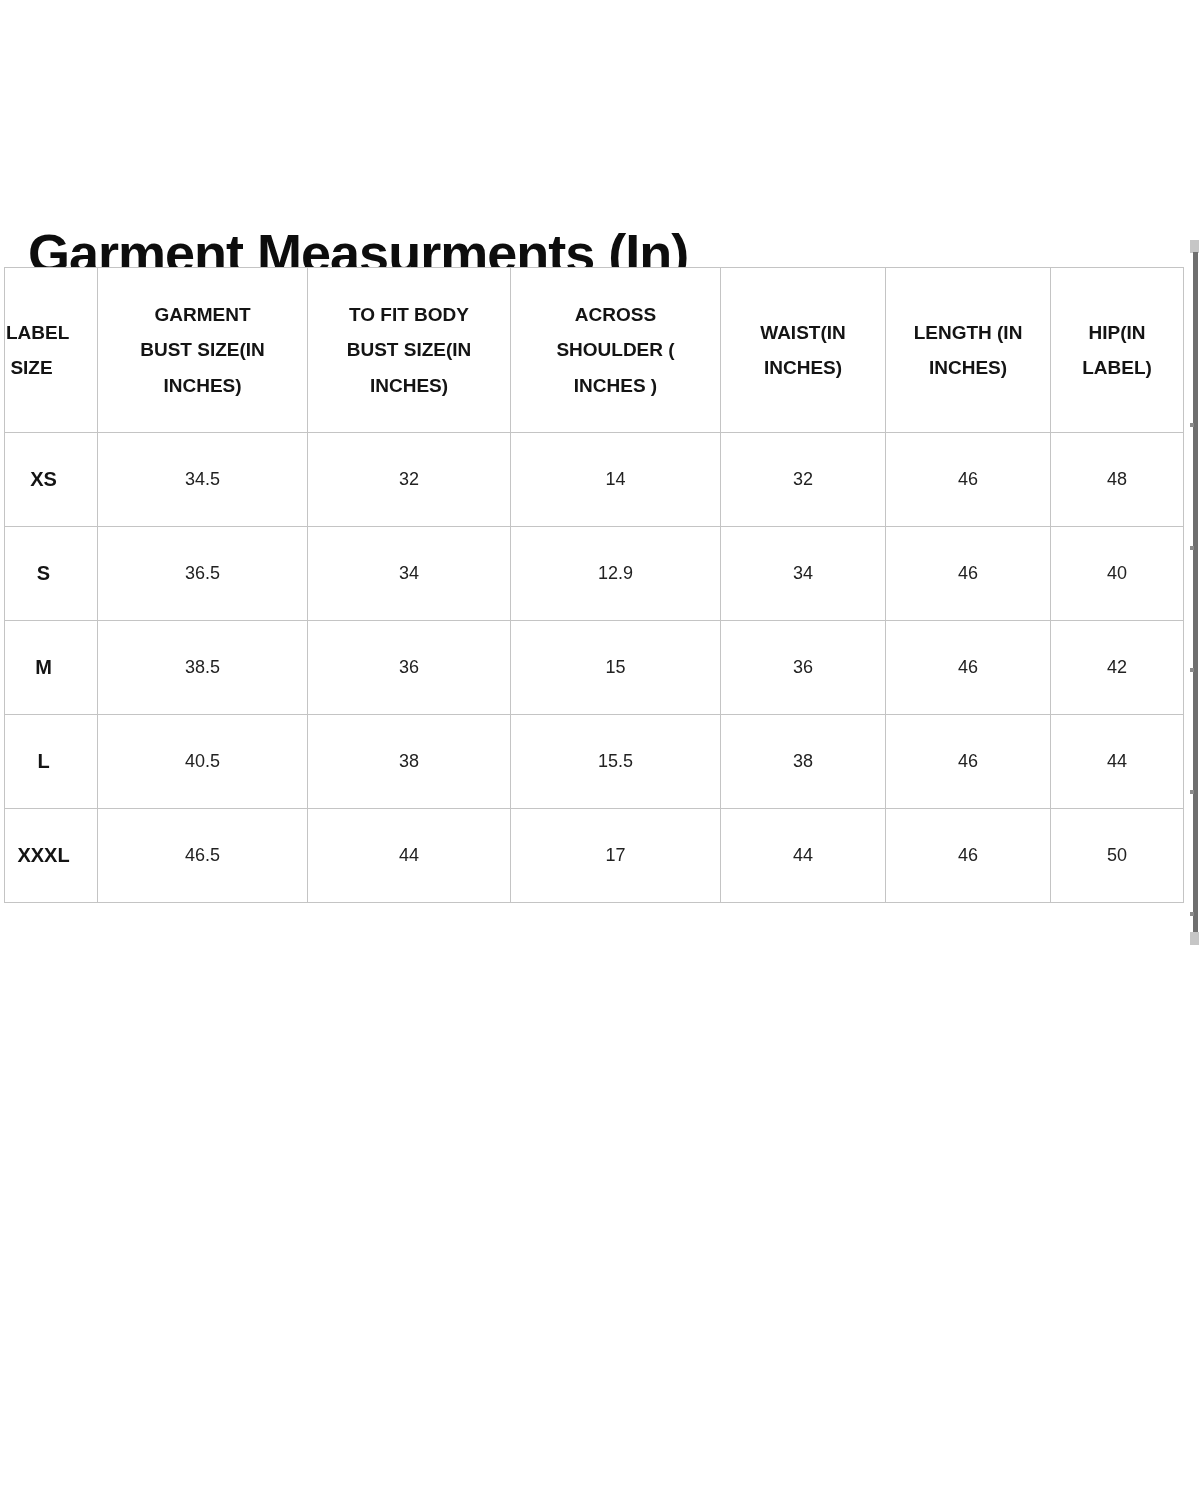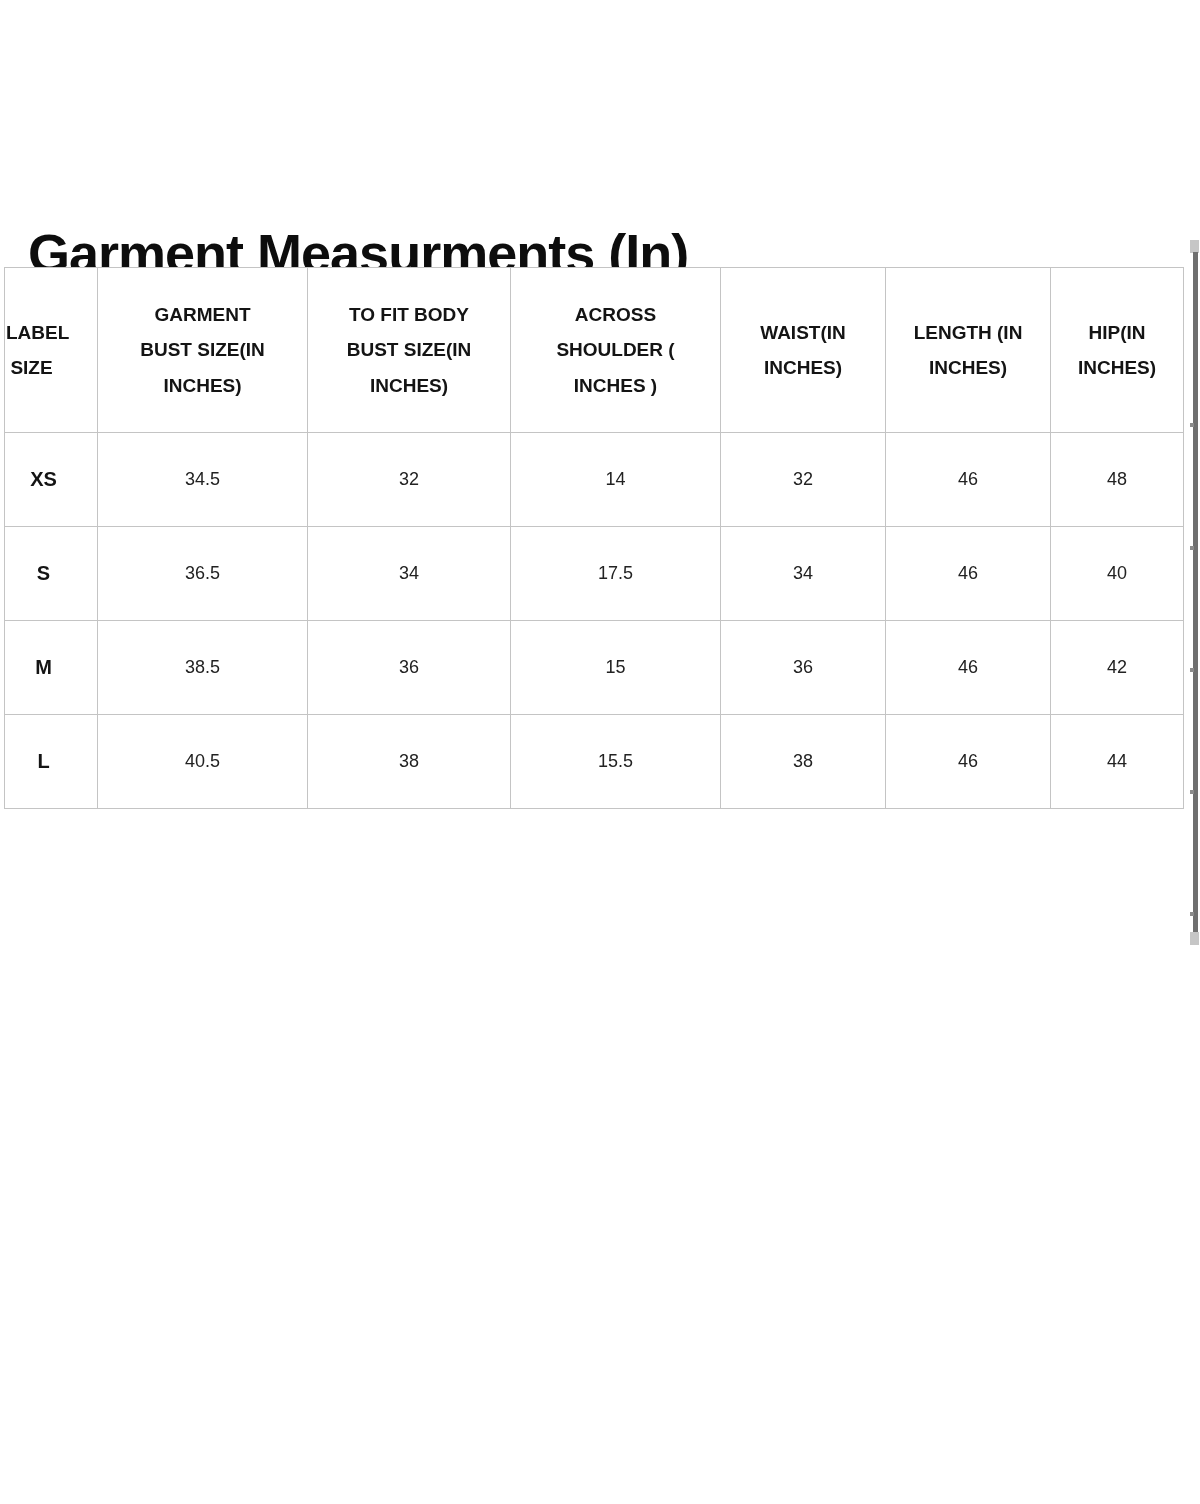--- a/index.html
+++ b/index.html
@@ -121,38 +121,38 @@
 BUST SIZE(IN
 INCHES)</th>
           <th class="col-head">ACROSS
 SHOULDER (
 INCHES )</th>
           <th class="col-head">WAIST(IN
 INCHES)</th>
           <th class="col-head">LENGTH (IN
 INCHES)</th>
           <th class="col-head">HIP(IN
-INCHES)</th>
+LABEL)</th>
         </tr>
     </thead>
     <tbody>
         <tr class="data-row">
           <th class="row-head">XS</th>
           <td class="value-cell">34.5</td>
           <td class="value-cell">32</td>
           <td class="value-cell">14</td>
           <td class="value-cell">32</td>
           <td class="value-cell">46</td>
           <td class="value-cell">48</td>
         </tr>
         <tr class="data-row">
           <th class="row-head">S</th>
           <td class="value-cell">36.5</td>
           <td class="value-cell">34</td>
-          <td class="value-cell">17.5</td>
+          <td class="value-cell">12.9</td>
           <td class="value-cell">34</td>
           <td class="value-cell">46</td>
           <td class="value-cell">40</td>
         </tr>
         <tr class="data-row">
           <th class="row-head">M</th>
           <td class="value-cell">38.5</td>
           <td class="value-cell">36</td>
           <td class="value-cell">15</td>
           <td class="value-cell">36</td>
@@ -161,20 +161,29 @@
         </tr>
         <tr class="data-row">
           <th class="row-head">L</th>
           <td class="value-cell">40.5</td>
           <td class="value-cell">38</td>
           <td class="value-cell">15.5</td>
           <td class="value-cell">38</td>
           <td class="value-cell">46</td>
           <td class="value-cell">44</td>
         </tr>
+        <tr class="data-row">
+          <th class="row-head">XXXL</th>
+          <td class="value-cell">46.5</td>
+          <td class="value-cell">44</td>
+          <td class="value-cell">17</td>
+          <td class="value-cell">44</td>
+          <td class="value-cell">46</td>
+          <td class="value-cell">50</td>
+        </tr>
       </tbody>
   </table>
 </div>
 
 <div class="scrollbar">
   <div class="sb-cap sb-cap-top"></div>
   <div class="sb-thumb">
     <div class="sb-notch n1"></div>
     <div class="sb-notch n2"></div>
     <div class="sb-notch n3"></div>

